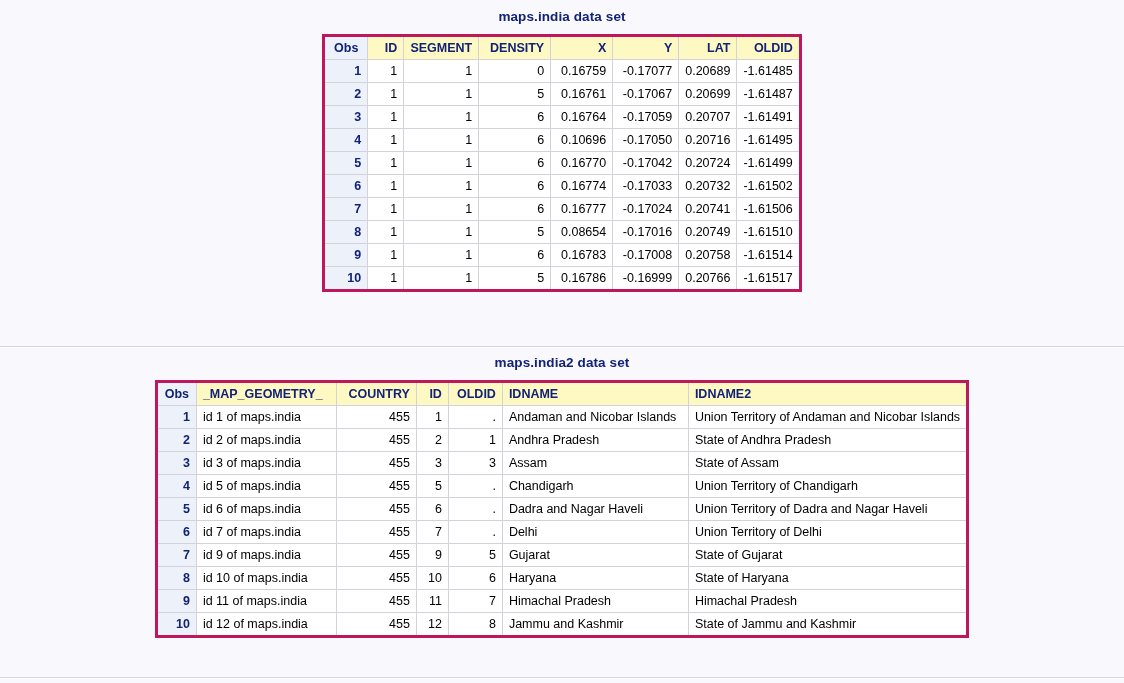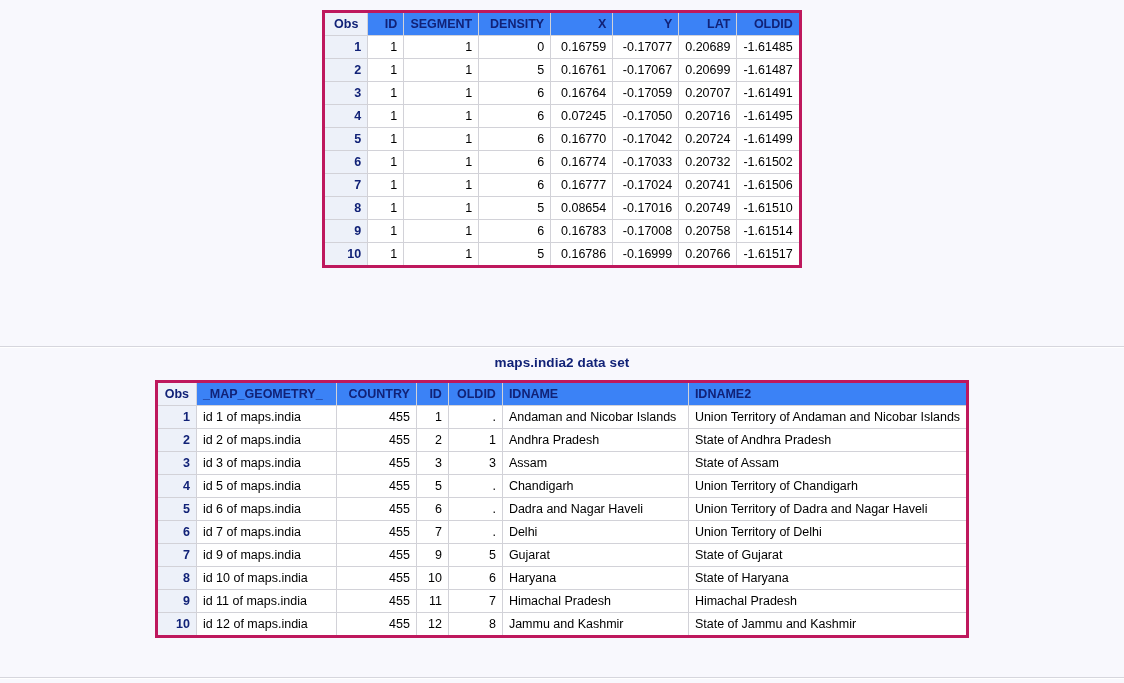--- a/index.html
+++ b/index.html
@@ -70,21 +70,21 @@
   table.sas td {
     border: 1px solid #d2d2d8;
     padding: 2px 6px;
     height: 20px;
     line-height: 18px;
     white-space: nowrap;
     font-weight: normal;
     box-sizing: border-box;
   }
   table.sas th {
-    background: #3b82f6;
+    background: #fef9c3;
     color: #112277;
     font-weight: bold;
     font-size: 12.5px;
     height: 22px;
   }
   table.sas td.obs,
   table.sas th.obs {
     background: #edf1f9;
     color: #112277;
     font-weight: bold;
@@ -117,20 +117,21 @@
 
   #table-india  { margin-top: 10px; }
   #table-india2 { margin-top: 10px; }
 </style>
 </head>
 <body>
 
 <div class="page">
 
   <div class="section" id="section-india">
+    <div class="table-title" id="title-india">maps.india data set</div>
     <div class="table-wrap">
       <table class="sas" id="table-india">
         <thead>
           <tr>
               <th class="obs">Obs</th>
               <th class="rgt">ID</th>
               <th class="rgt">SEGMENT</th>
               <th class="rgt">DENSITY</th>
               <th class="rgt">X</th>
               <th class="rgt">Y</th>
@@ -167,21 +168,21 @@
               <td class="num">0.16764</td>
               <td class="num">-0.17059</td>
               <td class="num">0.20707</td>
               <td class="num">-1.61491</td>
             </tr>
             <tr>
               <td class="obs">4</td>
               <td class="num">1</td>
               <td class="num">1</td>
               <td class="num">6</td>
-              <td class="num">0.07245</td>
+              <td class="num">0.10696</td>
               <td class="num">-0.17050</td>
               <td class="num">0.20716</td>
               <td class="num">-1.61495</td>
             </tr>
             <tr>
               <td class="obs">5</td>
               <td class="num">1</td>
               <td class="num">1</td>
               <td class="num">6</td>
               <td class="num">0.16770</td>

